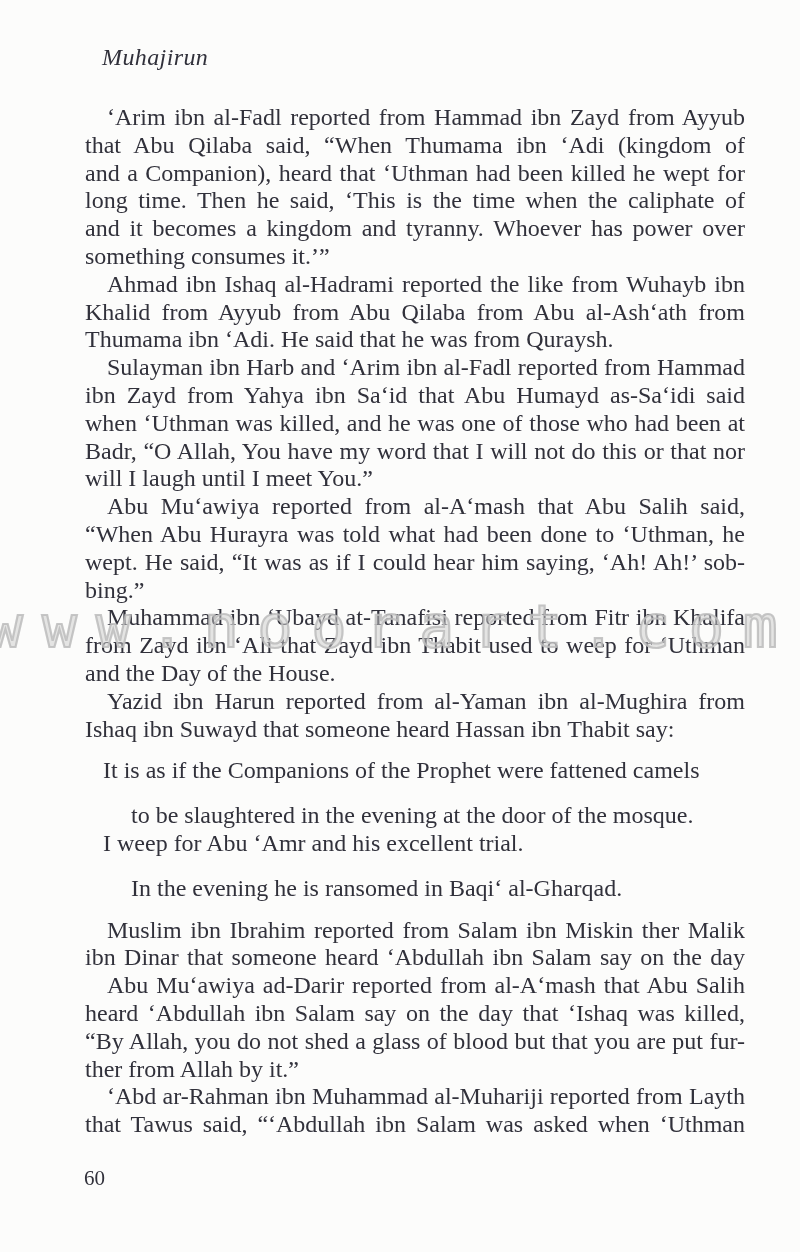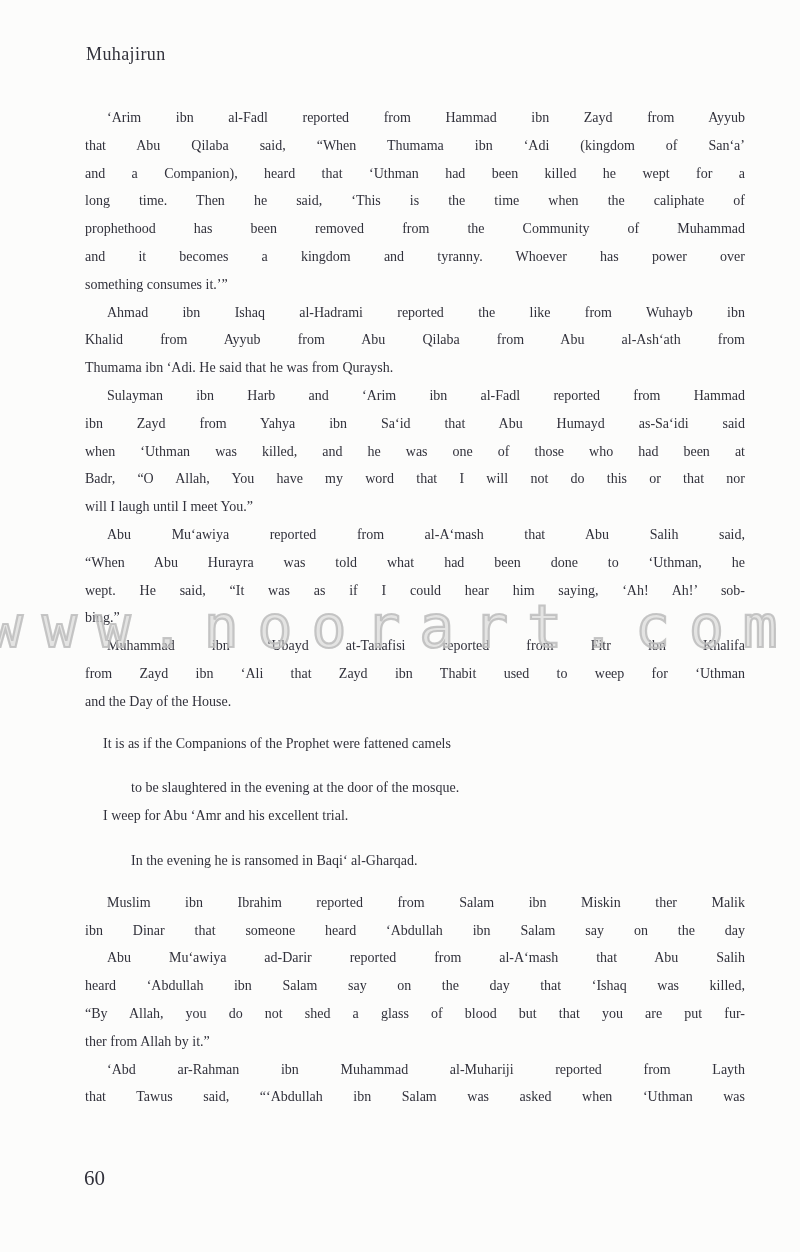--- a/index.html
+++ b/index.html
@@ -7,31 +7,32 @@
     position: relative;
     width: 800px;
     height: 1252px;
     background: #fcfcfb;
     font-family: "Liberation Serif", serif;
     color: #31313b;
     overflow: hidden;
   }
   .running-header {
     position: absolute;
-    left: 86px;
+    left: 102px;
     top: 44px;
-    font-size: 18px;
+    font-style: italic;
+    font-size: 24px;
     letter-spacing: 0.4px;
   }
   .body-text {
     position: absolute;
     left: 85px;
     top: 104px;
     width: 660px;
-    font-size: 14px;
+    font-size: 24px;
     z-index: 1;
   }
   .ln {
     height: 27.8px;
     line-height: 27.8px;
     text-align: justify;
     text-align-last: justify;
     overflow: hidden;
   }
   .ln.left {
@@ -72,21 +73,20 @@
 
   <div class="running-header">Muhajirun</div>
 
   <div class="body-text">
 
     <div class="para">
       <div class="ln ind">‘Arim ibn al-Fadl reported from Hammad ibn Zayd from Ayyub</div>
       <div class="ln">that Abu Qilaba said, “When Thumama ibn ‘Adi (kingdom of San‘a’</div>
       <div class="ln">and a Companion), heard that ‘Uthman had been killed he wept for a</div>
       <div class="ln">long time. Then he said, ‘This is the time when the caliphate of</div>
-      <div class="ln">prophethood has been removed from the Community of Muhammad</div>
       <div class="ln">and it becomes a kingdom and tyranny. Whoever has power over</div>
       <div class="ln left">something consumes it.’”</div>
     </div>
 
     <div class="para">
       <div class="ln ind">Ahmad ibn Ishaq al-Hadrami reported the like from Wuhayb ibn</div>
       <div class="ln">Khalid from Ayyub from Abu Qilaba from Abu al-Ash‘ath from</div>
       <div class="ln left">Thumama ibn ‘Adi. He said that he was from Quraysh.</div>
     </div>
 
@@ -104,20 +104,24 @@
       <div class="ln">wept. He said, “It was as if I could hear him saying, ‘Ah! Ah!’ sob-</div>
       <div class="ln left">bing.”</div>
     </div>
 
     <div class="para">
       <div class="ln ind">Muhammad ibn ‘Ubayd at-Tanafisi reported from Fitr ibn Khalifa</div>
       <div class="ln">from Zayd ibn ‘Ali that Zayd ibn Thabit used to weep for ‘Uthman</div>
       <div class="ln left">and the Day of the House.</div>
     </div>
 
+    <div class="para">
+      <div class="ln ind">Yazid ibn Harun reported from al-Yaman ibn al-Mughira from</div>
+      <div class="ln left">Ishaq ibn Suwayd that someone heard Hassan ibn Thabit say:</div>
+    </div>
 
     <div class="poem">
       <div class="ln left pl1">It is as if the Companions of the Prophet were fattened camels</div>
       <div class="ln left pl2">to be slaughtered in the evening at the door of the mosque.</div>
       <div class="ln left pl1">I weep for Abu ‘Amr and his excellent trial.</div>
       <div class="ln left pl2">In the evening he is ransomed in Baqi‘ al-Gharqad.</div>
     </div>
 
     <div class="para">
       <div class="ln ind">Muslim ibn Ibrahim reported from Salam ibn Miskin ther Malik</div>

